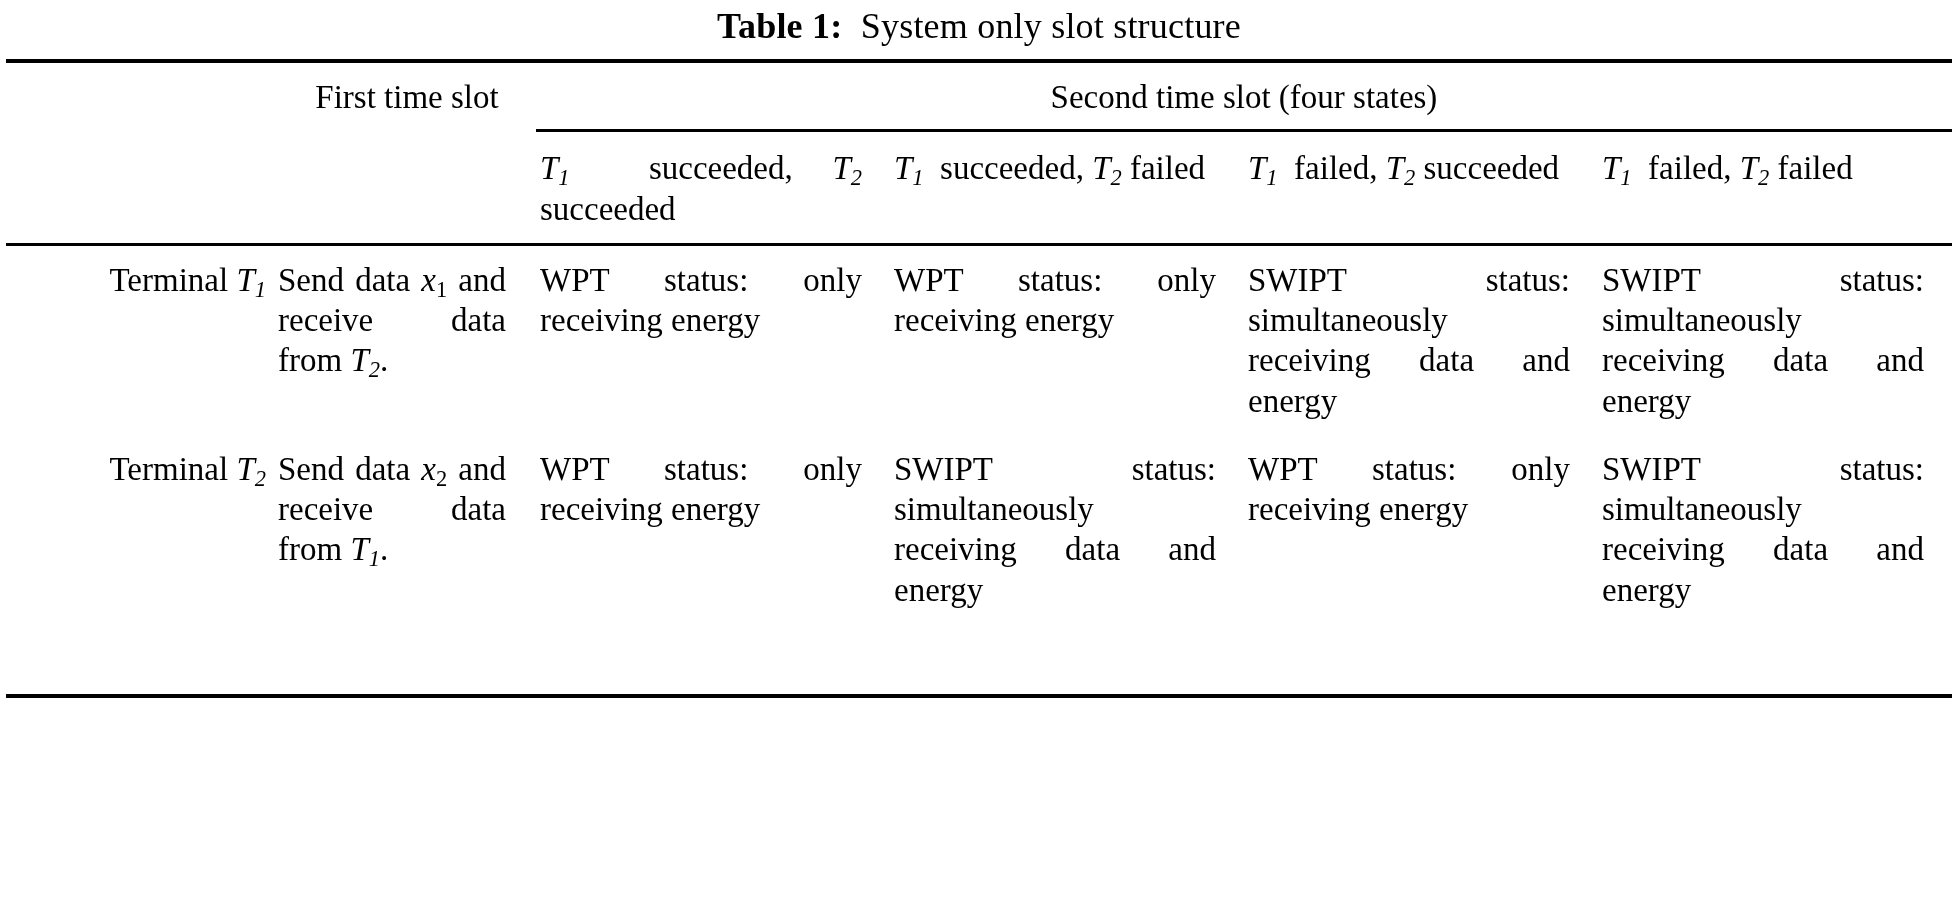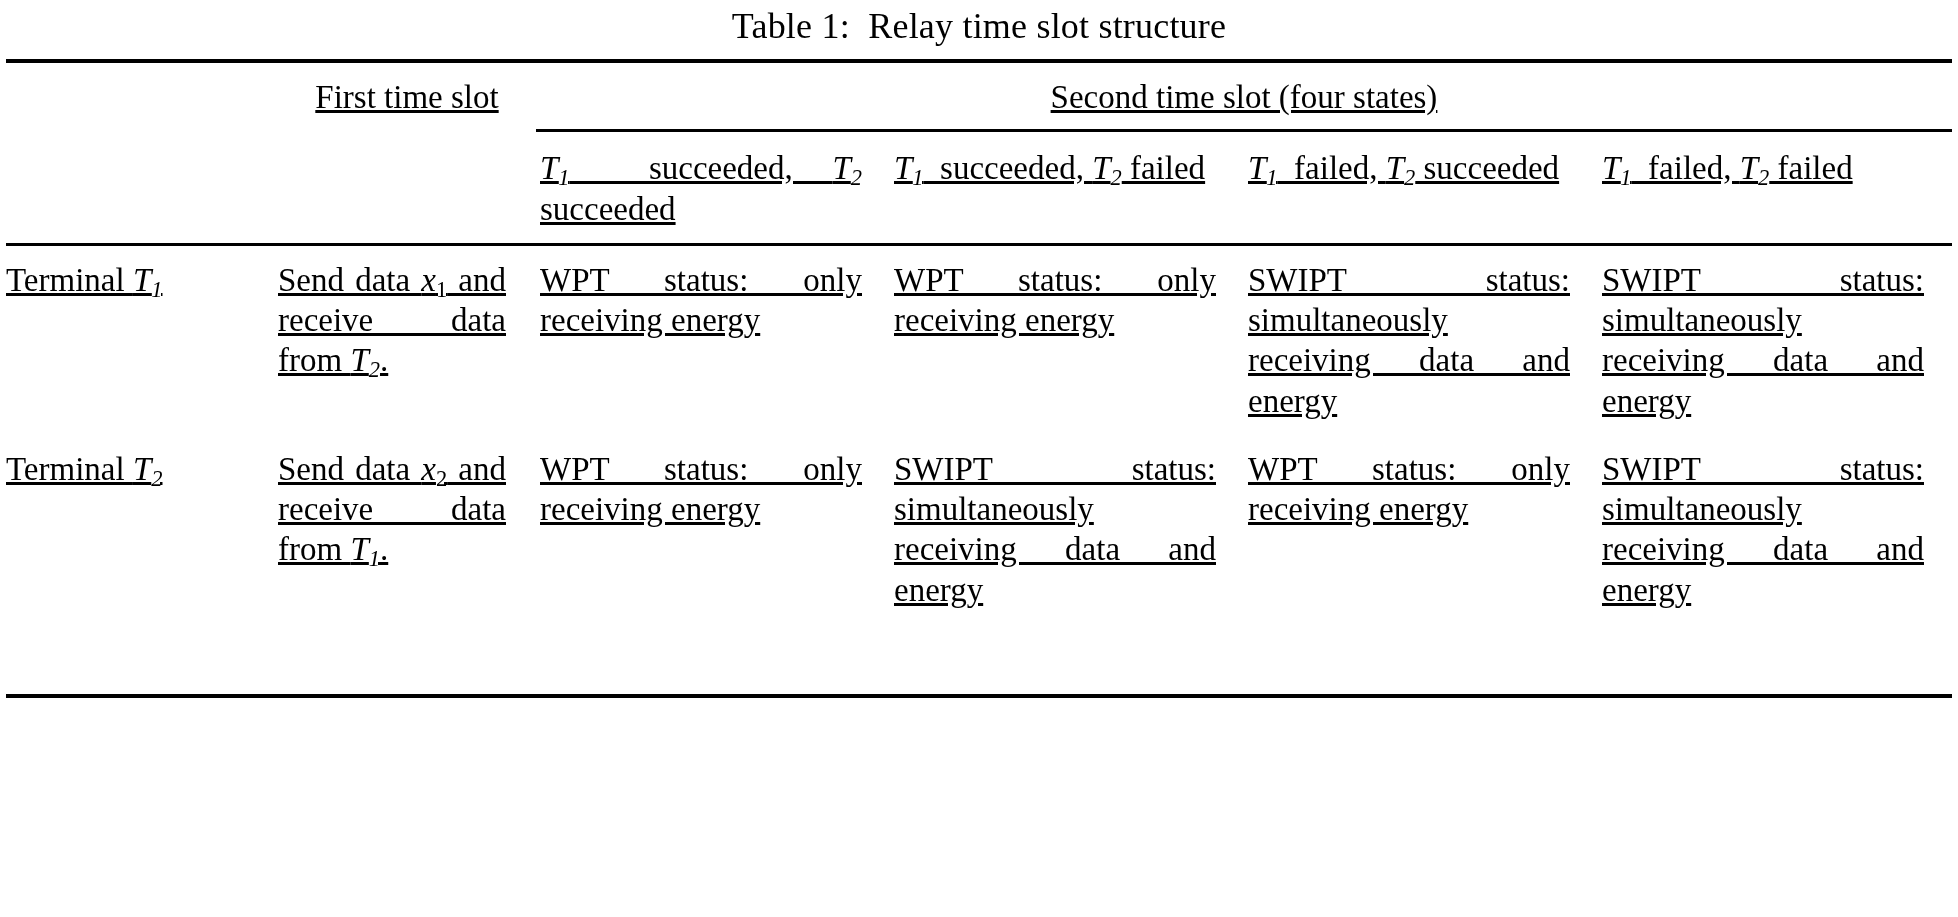--- a/index.html
+++ b/index.html
@@ -25,34 +25,33 @@
   
   .caption {
     text-align: center;
     font-size: 36px;
     line-height: 1.25;
     padding-top: 4px;
     padding-bottom: 10px;
     letter-spacing: 0.2px;
   }
   .caption .cap-label {
-    font-weight: normal;
+    font-weight: bold;
   }
   .caption .cap-text {
     font-weight: normal;
   }
 
   
   table.tbl {
     width: 1946px;
     border-collapse: collapse;
     table-layout: fixed;
     font-size: 33px;
     line-height: 1.22;
-    text-decoration: underline;
   }
 
   .rule-top td      { border-top: 4px solid #000; padding: 0; height: 0; font-size: 0; line-height: 0; }
   .rule-mid td      { border-top: 3px solid #000; padding: 0; height: 0; font-size: 0; line-height: 0; }
   .rule-bottom td   { border-top: 4px solid #000; padding: 0; height: 0; font-size: 0; line-height: 0; }
 
   
   td.group-rule {
     border-top: 3px solid #000;
     padding: 0; height: 0; font-size: 0; line-height: 0;
@@ -78,21 +77,21 @@
     text-align: center;
   }
   .hd-state {
     padding: 16px 28px 14px 4px;
     text-align: justify;
     text-align-last: left;
     hyphens: none;
   }
   .cell-label {
     padding: 14px 12px 14px 0;
-    text-align: left;
+    text-align: right;
     white-space: nowrap;
     margin-left: 15px;
   }
   .cell-just {
     padding: 14px 30px 14px 0;
     text-align: justify;
     text-align-last: left;
     margin-top: 30px;
   }
   .cell-state {
@@ -119,21 +118,21 @@
   }
   .nowrapvar { white-space: nowrap; }
 </style>
 </head>
 <body>
 
 <div class="page">
 
   <div class="caption">
     <span class="cap-label">Table 1:</span>
-    <span class="cap-text">&nbsp;<span>Relay time slot structure</span></span>
+    <span class="cap-text">&nbsp;<span>System only slot structure</span></span>
   </div>
 
   <table class="tbl">
     <colgroup>
       <col class="c-label">
       <col class="c-first">
       <col class="c-state">
       <col class="c-state">
       <col class="c-state">
       <col class="c-state">

